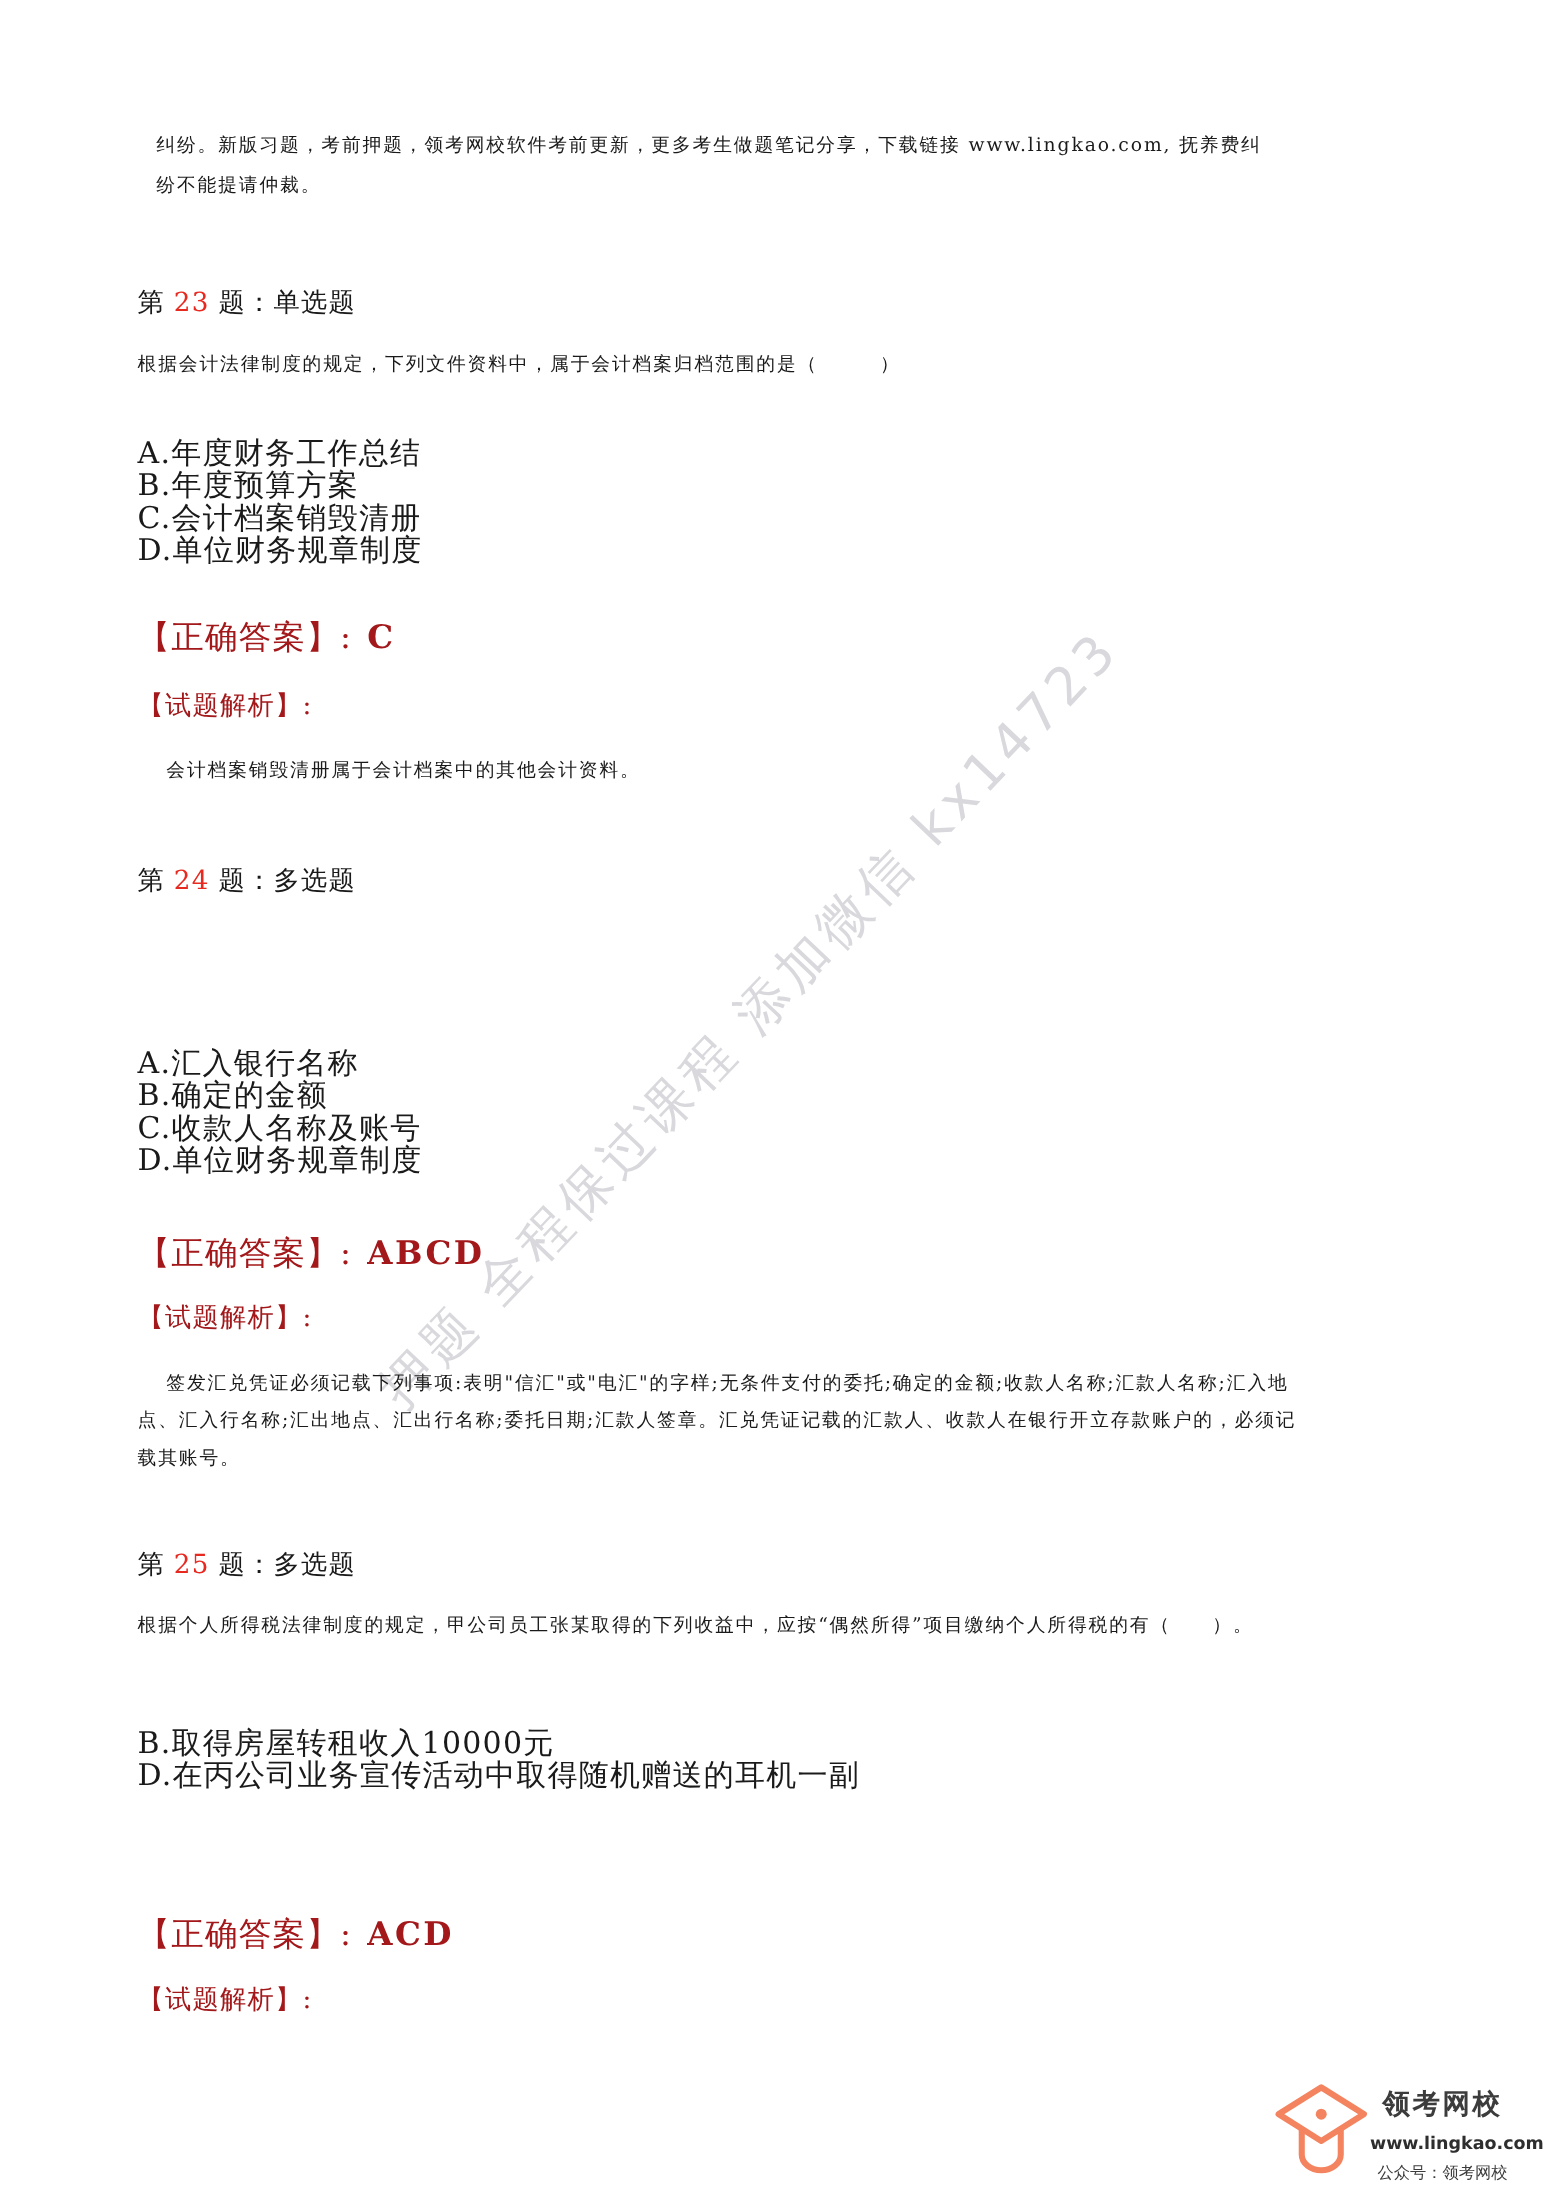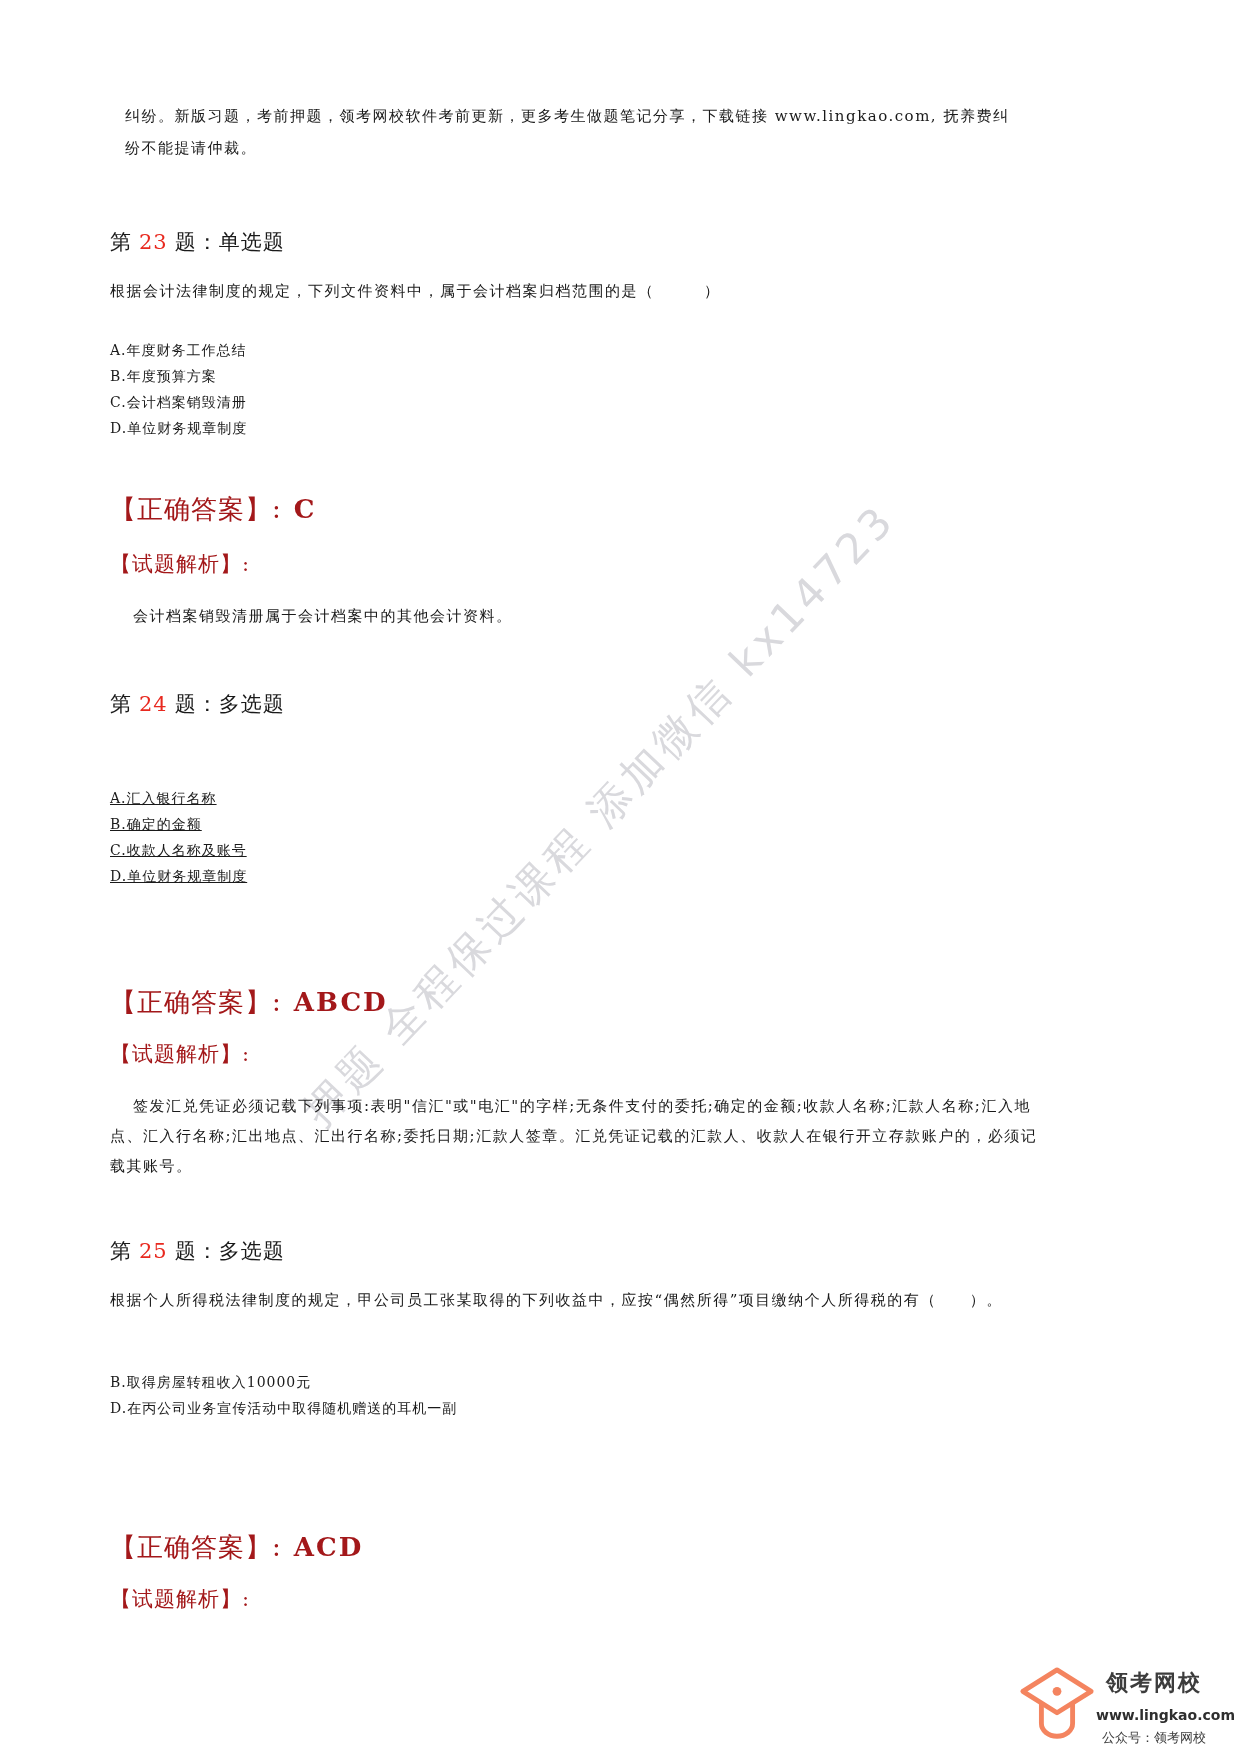--- a/index.html
+++ b/index.html
@@ -16,31 +16,31 @@
     transform:rotate(-46.5deg); transform-origin:0 100%;
     font-size:42px; letter-spacing:5px; color:#d9d9dd; white-space:nowrap;
     font-family:"DejaVu Sans","Liberation Sans",sans-serif;
   }
 
   #intro { left:125px; top:100px; width:900px; line-height:32px; }
 
   .q-header { left:110px; font-size:21px; letter-spacing:1px; }
   .q-num { color:#e8291f; margin:0 7px; }
   .stem { left:110px; width:1040px; line-height:30px; }
-  .options { left:110px; line-height:26px; font-size:14px; letter-spacing:1px; }
+  .options { left:110px; line-height:26px; font-size:24px; letter-spacing:1px;margin-top:12px; }
   .ans-line { left:110px; font-size:26px; letter-spacing:1px; }
   .ans-label { color:#a3181a; }
   .ans-value { color:#a3181a; font-weight:bold; margin-left:12px; letter-spacing:2px; }
   .exp-label { left:110px; font-size:21px; color:#a3181a; letter-spacing:1px; }
   .exp-text { left:110px; width:930px; line-height:30px; text-indent:23px; }
 
   #q23-header { top:228px; } #q23-stem { top:276px; } #q23-options { top:337px; }
   #q23-answer { top:492px; } #q23-exp-label { top:550px; } #q23-exp { top:601px; }
 
-  #q24-header { top:690px; } #q24-stem { top:740px; } #q24-options { top:785px;text-decoration:underline; }
+  #q24-header { top:690px; } #q24-stem { top:740px; } #q24-options { top:825px; }
   #q24-answer { top:985px; } #q24-exp-label { top:1040px; } #q24-exp { top:1091px; }
 
   #q25-header { top:1237px; } #q25-stem { top:1285px; } #q25-options { top:1369px; }
   #q25-answer { top:1530px; } #q25-exp-label { top:1585px; }
 
   .footer-logo-icon { left:1018px; top:1664px; width:78px; height:82px; }
   .footer-logo-text {
     left:1096px; top:1668px; width:116px; text-align:center;
     font-family:"DejaVu Sans","Liberation Sans",sans-serif;
   }

